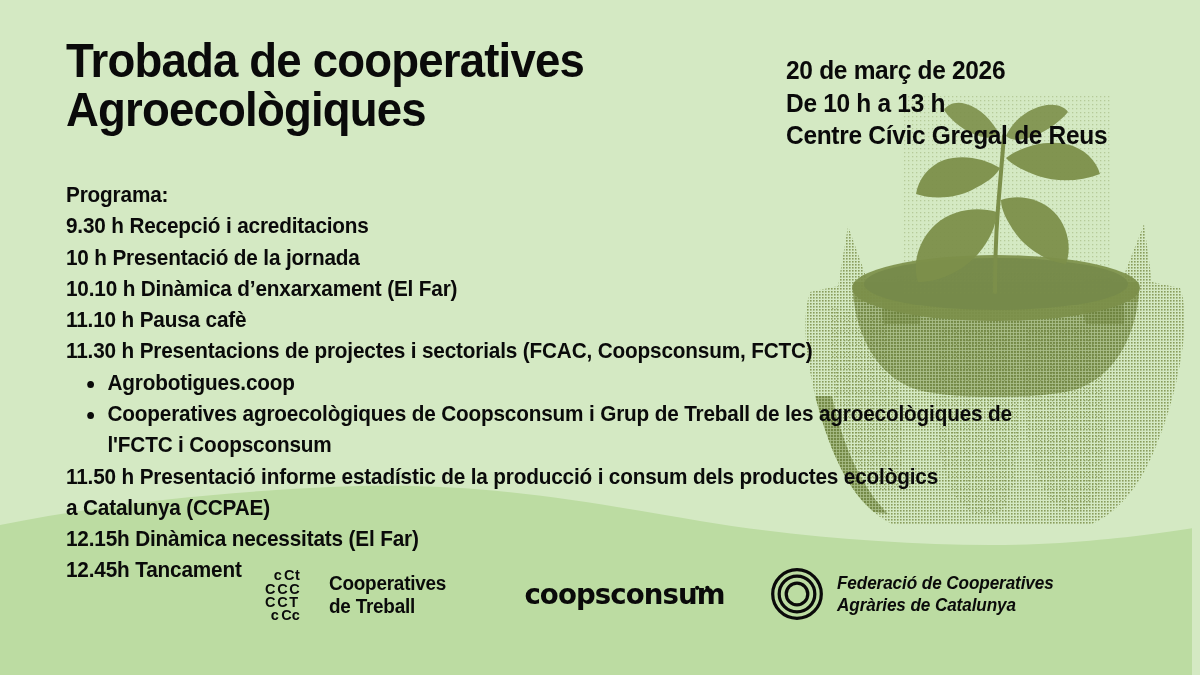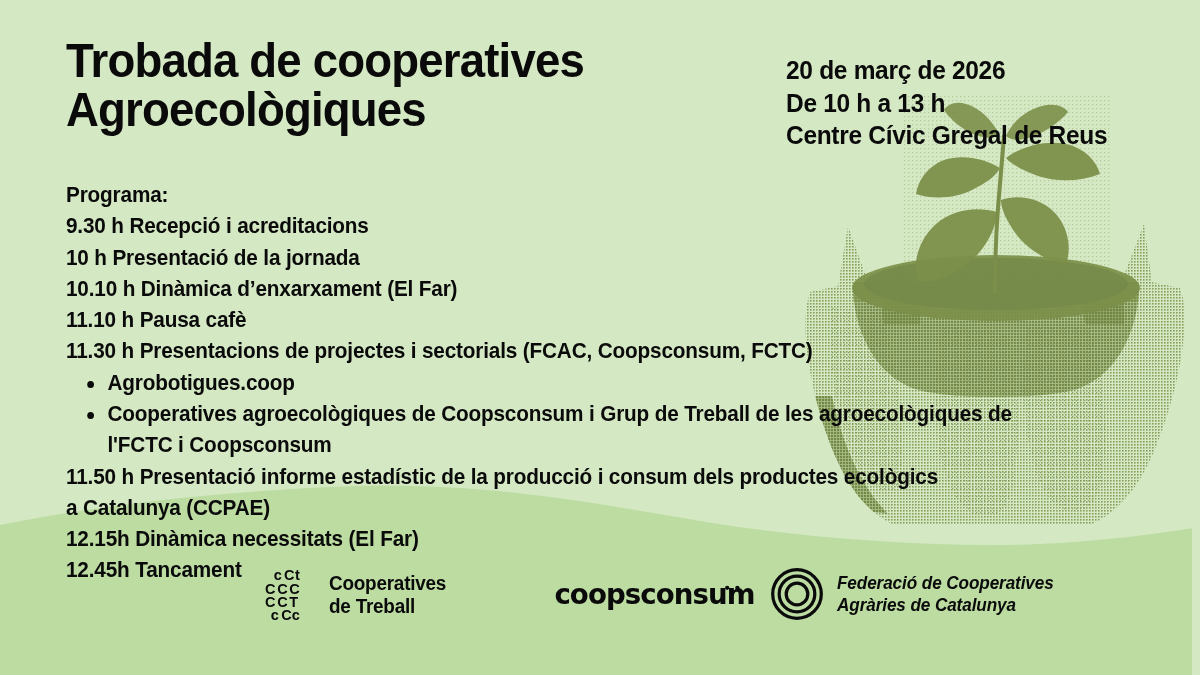--- a/index.html
+++ b/index.html
@@ -60,21 +60,21 @@
     position:absolute;left:22px;top:0.60em;
     width:7px;height:7px;border-radius:50%;background:#0a0a0a;
   }
 
   
   .logos{
     position:absolute;left:0;top:565px;width:1200px;height:74px;
   }
   .logo{position:absolute;display:flex;align-items:center;}
   .logo-cct{left:258px;top:1px;}
-  .logo-cc{left:522px;top:12px;margin-left:30px;}
+  .logo-cc{left:522px;top:12px;}
   .logo-fcac{left:770px;top:2px;font-style:italic;}
 
   .cct-mark{width:58px;height:58px;display:block;}
   .cct-text{
     margin-left:13px;font-weight:700;font-size:19.5px;line-height:1.16;
     letter-spacing:-0.012em;color:#0a0a0a;white-space:nowrap;
     transform:scaleX(0.97);transform-origin:left center;
   }
   .cct-text span{display:block;}
 

